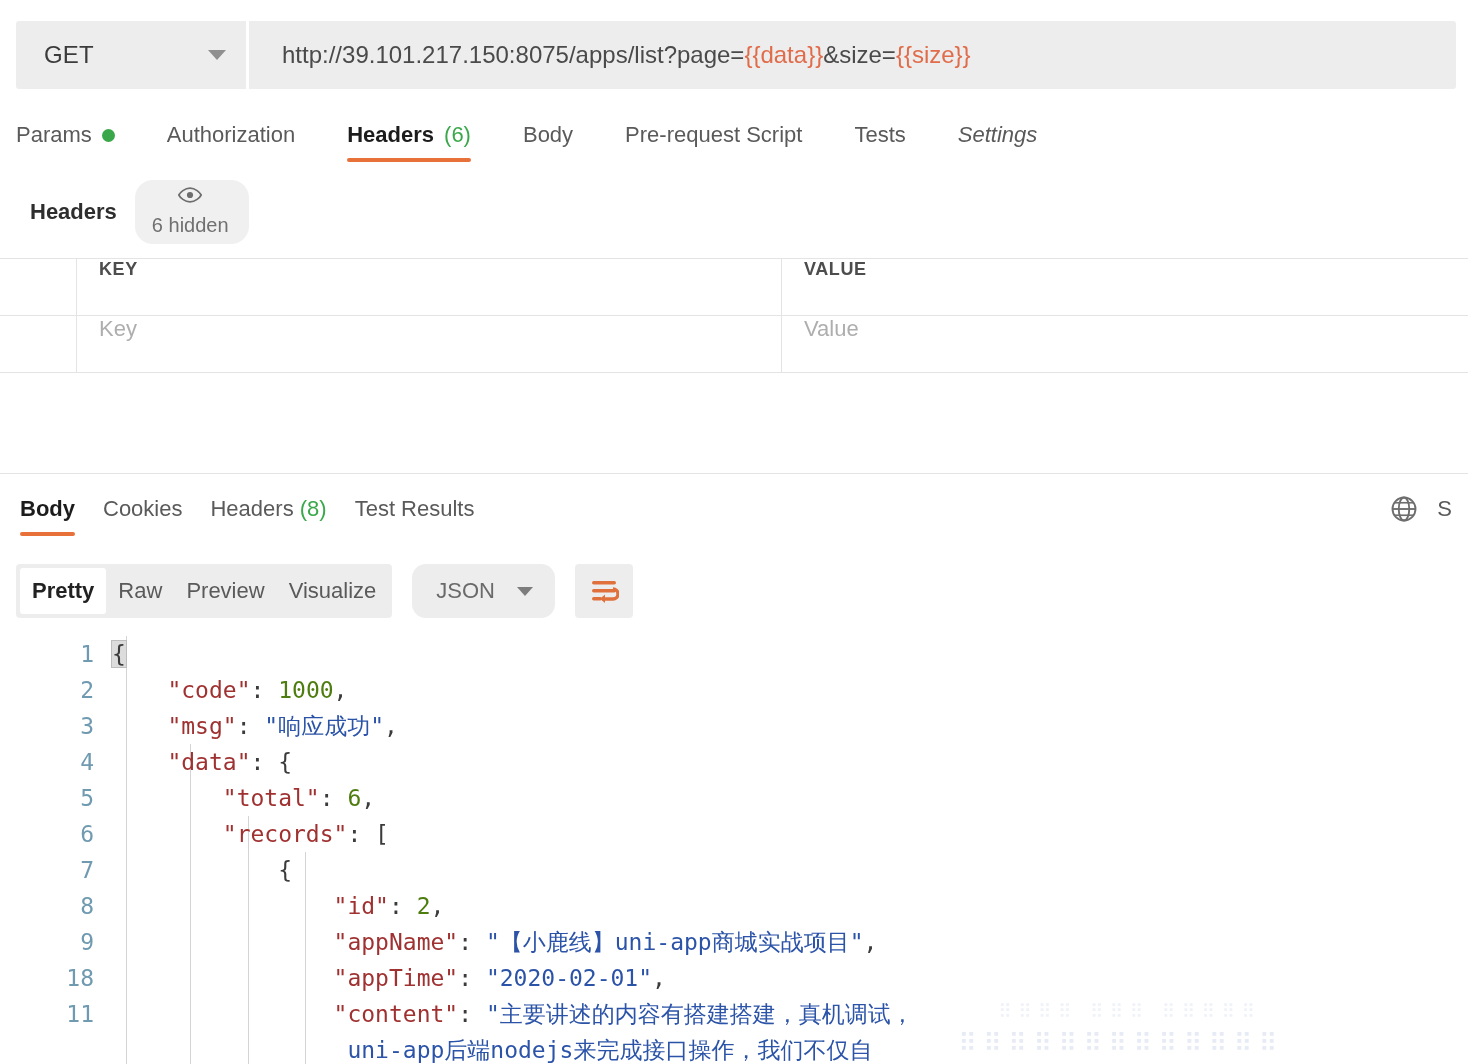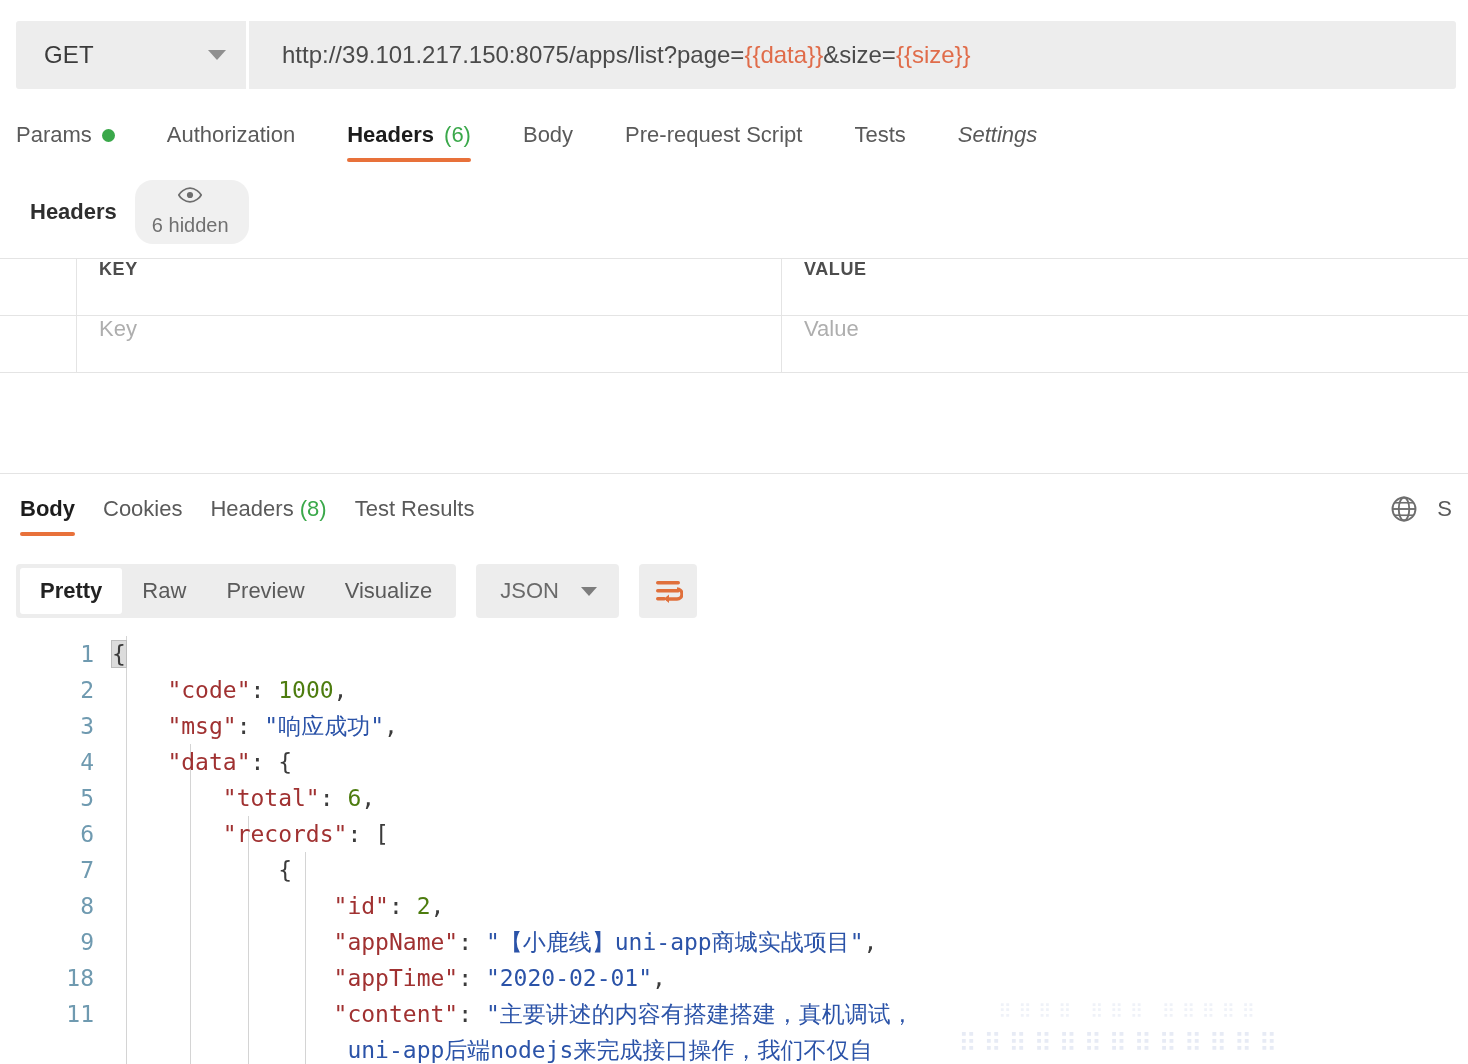--- a/index.html
+++ b/index.html
@@ -238,38 +238,38 @@
     border-radius: 4px;
     height: 54px;
     padding: 4px;
     box-sizing: border-box;
   }
   .fmt-btn {
     display: flex;
     align-items: center;
     justify-content: center;
     height: 46px;
-    padding: 0 20px;
+    padding: 0 12px;
     font-size: 22px;
     color: #5a5a5a;
     border-radius: 3px;
     cursor: pointer;
     white-space: nowrap;
   }
   .fmt-btn.active {
     background: #ffffff;
     color: #222222;
     font-weight: bold;
   }
   .fmt-select {
     display: flex;
     align-items: center;
     gap: 22px;
     background: #ededed;
-    border-radius: 4px;
+    border-radius: 14px;
     height: 54px;
     padding: 0 22px 0 24px;
     box-sizing: border-box;
     cursor: pointer;
     justify-content: space-between;
   }
   .fmt-select-label { font-size: 22px; color: #6a6a6a; }
   .caret-small {
     width: 0; height: 0;
     border-left: 8px solid transparent;

